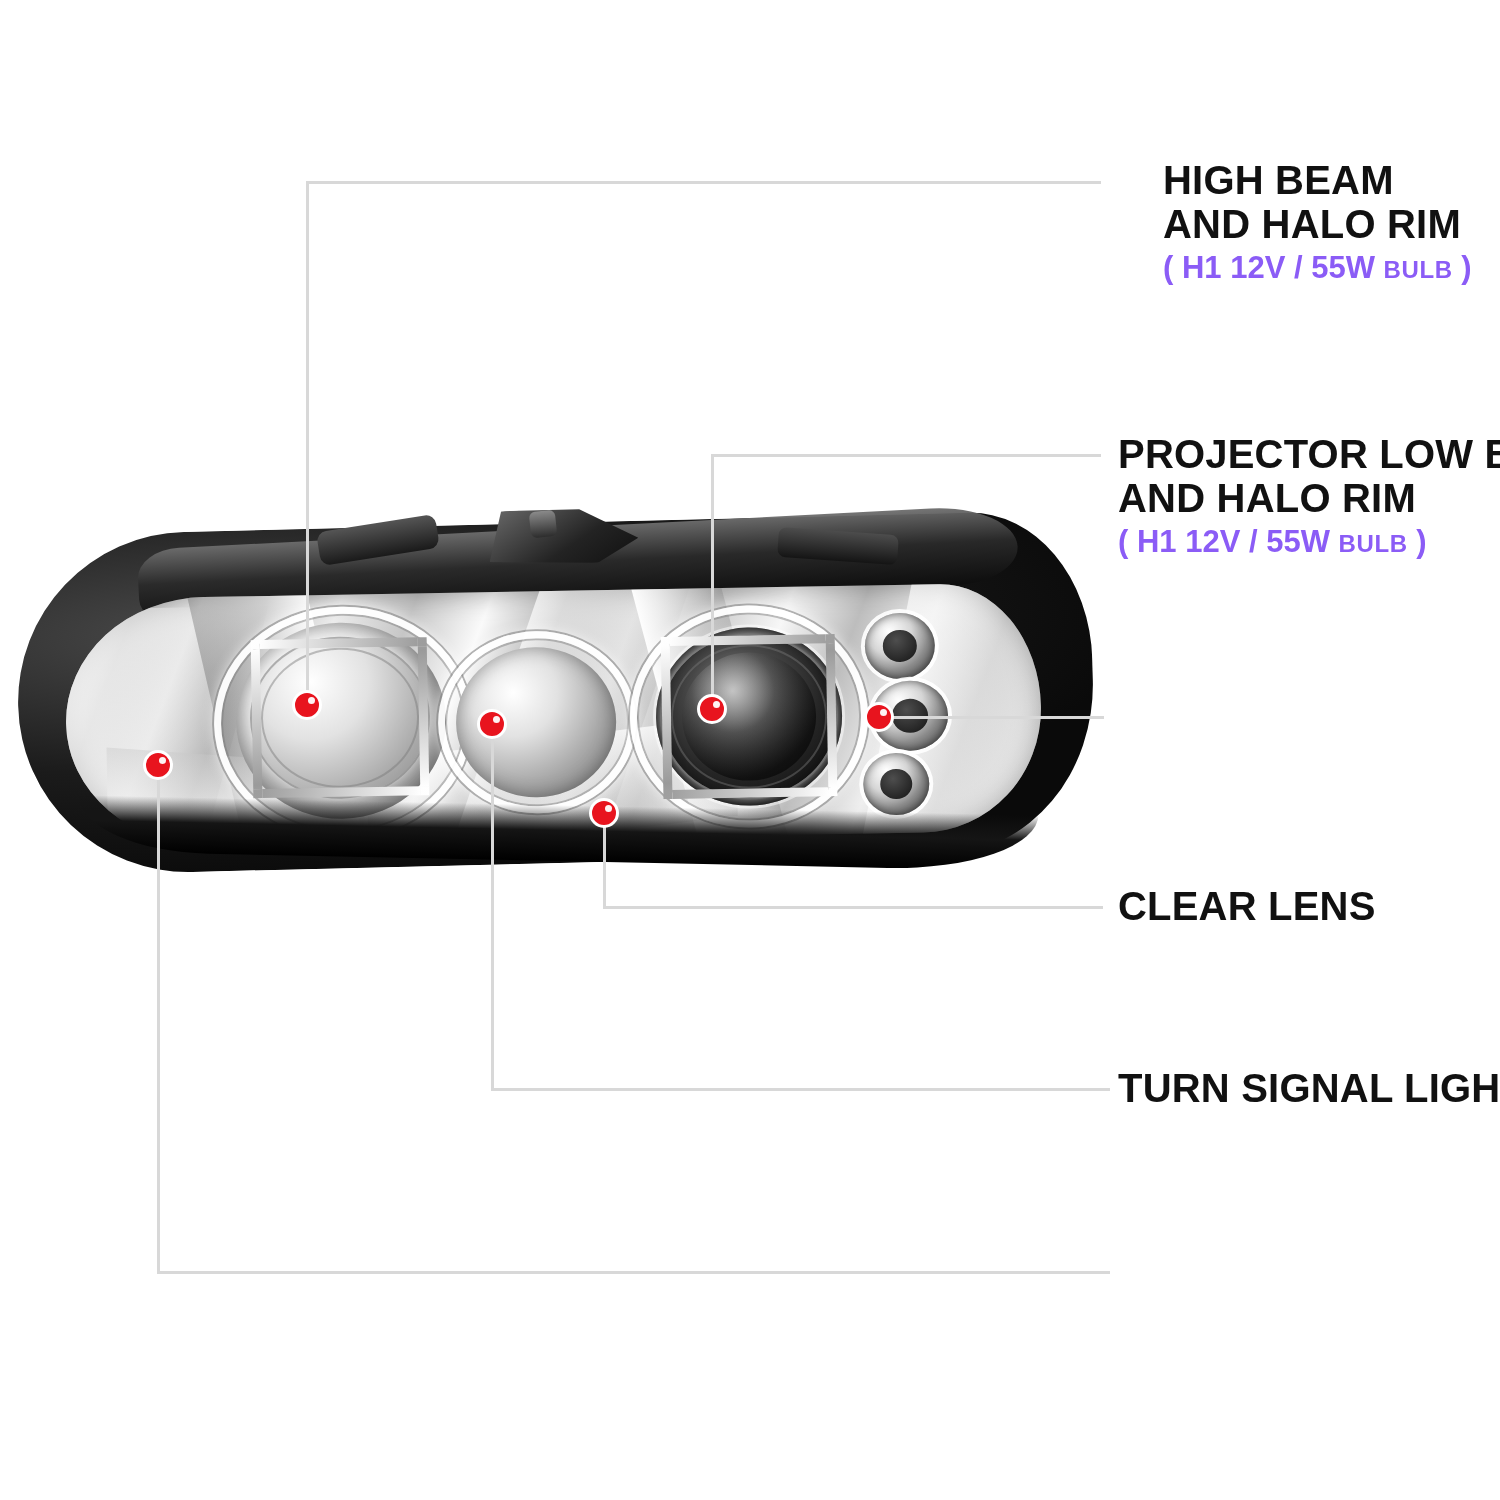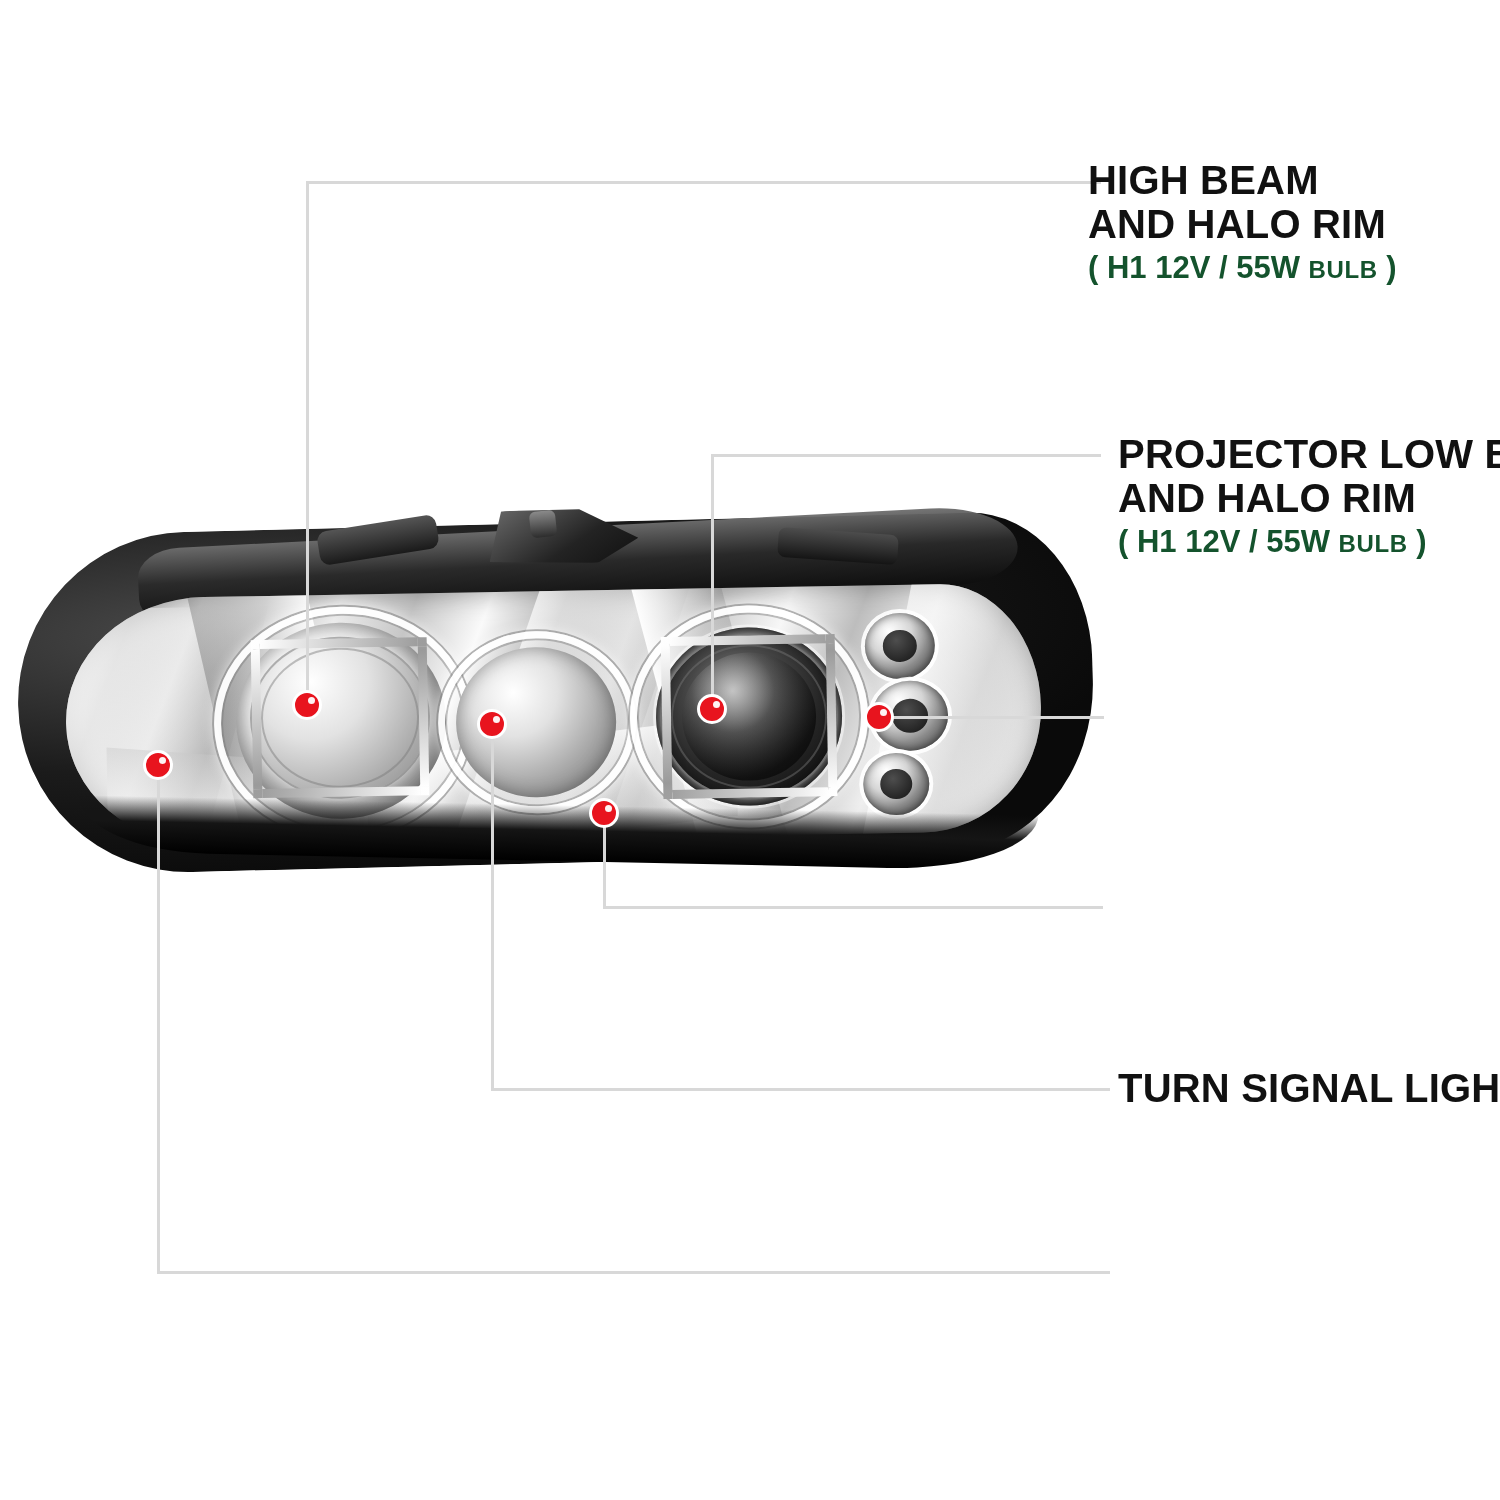--- a/index.html
+++ b/index.html
@@ -18,21 +18,21 @@
        background:#e8141e;border:3px solid #ffffff;box-sizing:border-box;
        transform:translate(-50%,-50%);}
   .dot::after{content:"";position:absolute;top:4px;left:13px;
        width:7px;height:7px;border-radius:50%;background:#ffffff;opacity:.95;}
 
   
   .label{position:absolute;color:#111111;}
   .label .ttl{font-size:40px;font-weight:700;letter-spacing:.2px;
        line-height:44px;white-space:nowrap;text-transform:uppercase;
        font-stretch:condensed;}
-  .label .sub{font-size:31px;color:#14532d;font-weight:700;line-height:40px;
+  .label .sub{font-size:31px;color:#8b5cf6;font-weight:700;line-height:40px;
        white-space:nowrap;margin-top:2px;}
   .label .sub .sm{font-size:24px;letter-spacing:.6px;}
 
   
   #lamp{position:absolute;left:18px;top:505px;width:1075px;height:370px;}
 
   
   .shell{position:absolute;left:0;top:18px;width:1075px;height:340px;
      border-radius:170px 120px 150px 170px/170px 150px 170px 170px;
      background:
@@ -189,40 +189,43 @@
   <div class="leader v" style="left:157px;top:765px;height:508px;"></div>
   <div class="leader h" style="left:157px;top:1271px;width:953px;"></div>
 
   <div class="dot" style="left:307px;top:705px;"></div>
   <div class="dot" style="left:712px;top:709px;"></div>
   <div class="dot" style="left:879px;top:717px;"></div>
   <div class="dot" style="left:604px;top:813px;"></div>
   <div class="dot" style="left:492px;top:724px;"></div>
   <div class="dot" style="left:158px;top:765px;"></div>
 
-  <div class="label" style="left:1088px;top:158px;">
+  <div class="label" style="left:1163px;top:158px;">
     <div class="ttl">HIGH BEAM</div>
     <div class="ttl">AND HALO RIM</div>
     <div class="sub">
       <span>( H1  12V / 55W</span>
       <span class="sm">BULB</span>
       <span>)</span>
     </div>
   </div>
 
   <div class="label" style="left:1118px;top:432px;">
     <div class="ttl">PROJECTOR LOW BEAM</div>
     <div class="ttl">AND HALO RIM</div>
     <div class="sub">
       <span>( H1  12V / 55W</span>
       <span class="sm">BULB</span>
       <span>)</span>
     </div>
   </div>
 
 
+  <div class="label" style="left:1118px;top:884px;">
+    <div class="ttl">CLEAR LENS</div>
+  </div>
 
   <div class="label" style="left:1118px;top:1066px;">
     <div class="ttl">TURN SIGNAL LIGHT</div>
   </div>
 
 
 </div>
 
 </body></html>

